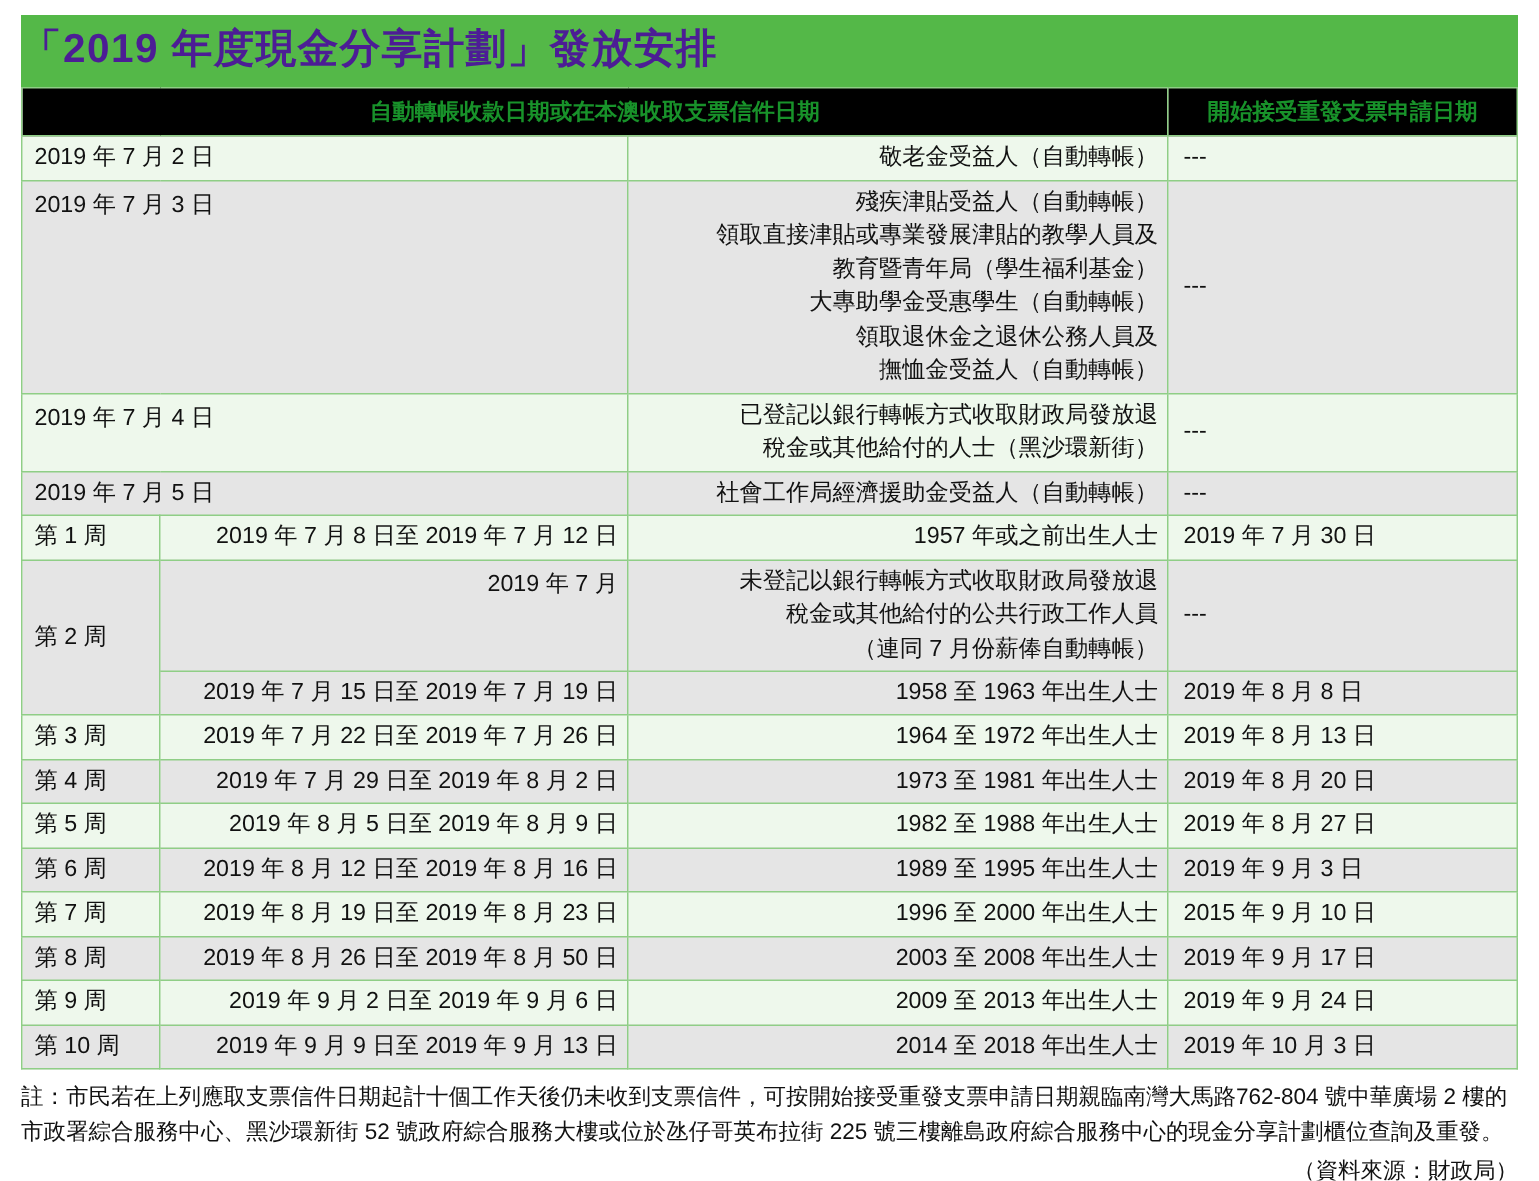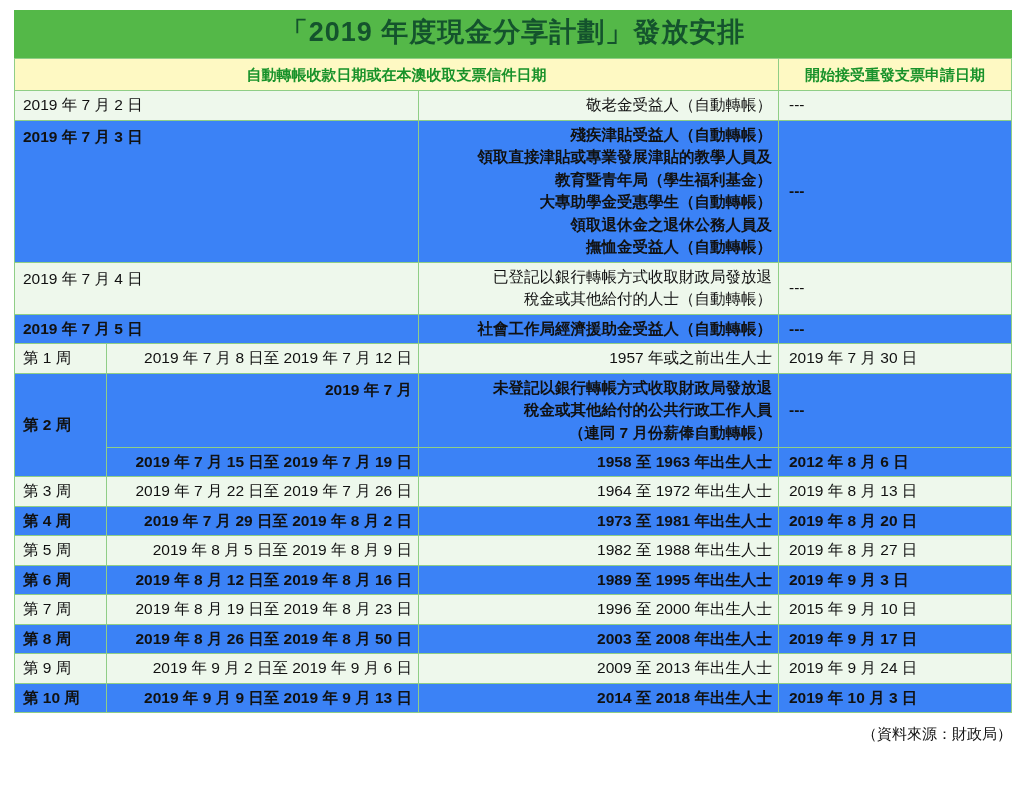--- a/index.html
+++ b/index.html
@@ -11,54 +11,54 @@
     overflow:hidden;
   }
   .page{
     width:1026px;height:787px;
     box-sizing:border-box;
     padding:10px 14px 8px 14px;
     display:flex;flex-direction:column;
   }
   .title-bar{
     background:#54b848;
-    color:#14532d;
-    text-align:center;
+    color:#4c1d95;
+    text-align:left;
     font-size:27px;
     font-weight:bold;
     letter-spacing:1px;
     padding:8px 0 10px 0;
     line-height:1.1;
   }
   table{
     border-collapse:collapse;
     width:100%;
     table-layout:fixed;
     font-size:15.5px;
   }
   th,td{
     border:1px solid #8fce86;
     padding:3px 6px;
     vertical-align:middle;
     line-height:1.45;
   }
   thead th{
-    background:#fef9c3;
+    background:#000000;
     color:#18922a;
     font-weight:bold;
     font-size:15px;
     text-align:center;
     padding:5px 4px;
   }
   .c-week{width:92px;text-align:left;padding-left:8px;}
   .c-date{width:312px;text-align:right;padding-left:10px;}
   .c-who{width:360px;text-align:right;padding-left:10px;}
   .c-apply{width:auto;text-align:left;padding-left:10px;}
   .row-alt td{background:#eef8ec;}
-  .row-white td{background:#3b82f6;font-weight:bold;}
+  .row-white td{background:#e5e5e5;}
   .multi{white-space:pre-line;}
   .note{
     margin-top:7px;
     font-size:15px;
     line-height:1.55;
     color:#111;
   }
   .note .src{
     display:block;
     text-align:right;
@@ -100,21 +100,21 @@
 教育暨青年局（學生福利基金）
 大專助學金受惠學生（自動轉帳）
 領取退休金之退休公務人員及
 撫恤金受益人（自動轉帳）</td>
         <td class="c-apply">---</td>
       </tr>
 
       <tr class="row-alt">
         <td class="c-week" colspan="2" style="vertical-align:top;padding-top:5px">2019 年 7 月 4 日</td>
         <td class="c-who multi">已登記以銀行轉帳方式收取財政局發放退
-稅金或其他給付的人士（自動轉帳）</td>
+稅金或其他給付的人士（黑沙環新街）</td>
         <td class="c-apply">---</td>
       </tr>
 
       <tr class="row-white">
         <td class="c-week" colspan="2">2019 年 7 月 5 日</td>
         <td class="c-who multi">社會工作局經濟援助金受益人（自動轉帳）</td>
         <td class="c-apply">---</td>
       </tr>
 
       <tr class="row-alt">
@@ -129,21 +129,21 @@
         <td class="c-date" style="vertical-align:top;padding-top:5px">2019 年 7 月</td>
         <td class="c-who multi">未登記以銀行轉帳方式收取財政局發放退
 稅金或其他給付的公共行政工作人員
 （連同 7 月份薪俸自動轉帳）</td>
         <td class="c-apply">---</td>
       </tr>
 
       <tr class="row-white">
         <td class="c-date">2019 年 7 月 15 日至 2019 年 7 月 19 日</td>
         <td class="c-who">1958 至 1963 年出生人士</td>
-        <td class="c-apply">2012 年 8 月 6 日</td>
+        <td class="c-apply">2019 年 8 月 8 日</td>
       </tr>
 
       <tr class="row-alt">
         <td class="c-week">第 3 周</td>
         <td class="c-date">2019 年 7 月 22 日至 2019 年 7 月 26 日</td>
         <td class="c-who">1964 至 1972 年出生人士</td>
         <td class="c-apply">2019 年 8 月 13 日</td>
       </tr>
 
       <tr class="row-white">
@@ -192,16 +192,17 @@
         <td class="c-week">第 10 周</td>
         <td class="c-date">2019 年 9 月 9 日至 2019 年 9 月 13 日</td>
         <td class="c-who">2014 至 2018 年出生人士</td>
         <td class="c-apply">2019 年 10 月 3 日</td>
       </tr>
 
     </tbody>
   </table>
 
   <div class="note">
+    <span>註：市民若在上列應取支票信件日期起計十個工作天後仍未收到支票信件，可按開始接受重發支票申請日期親臨南灣大馬路762-804 號中華廣場 2 樓的市政署綜合服務中心、黑沙環新街 52 號政府綜合服務大樓或位於氹仔哥英布拉街 225 號三樓離島政府綜合服務中心的現金分享計劃櫃位查詢及重發。</span>
     <span class="src">（資料來源：財政局）</span>
   </div>
 
 </div>
 
 </body></html>

